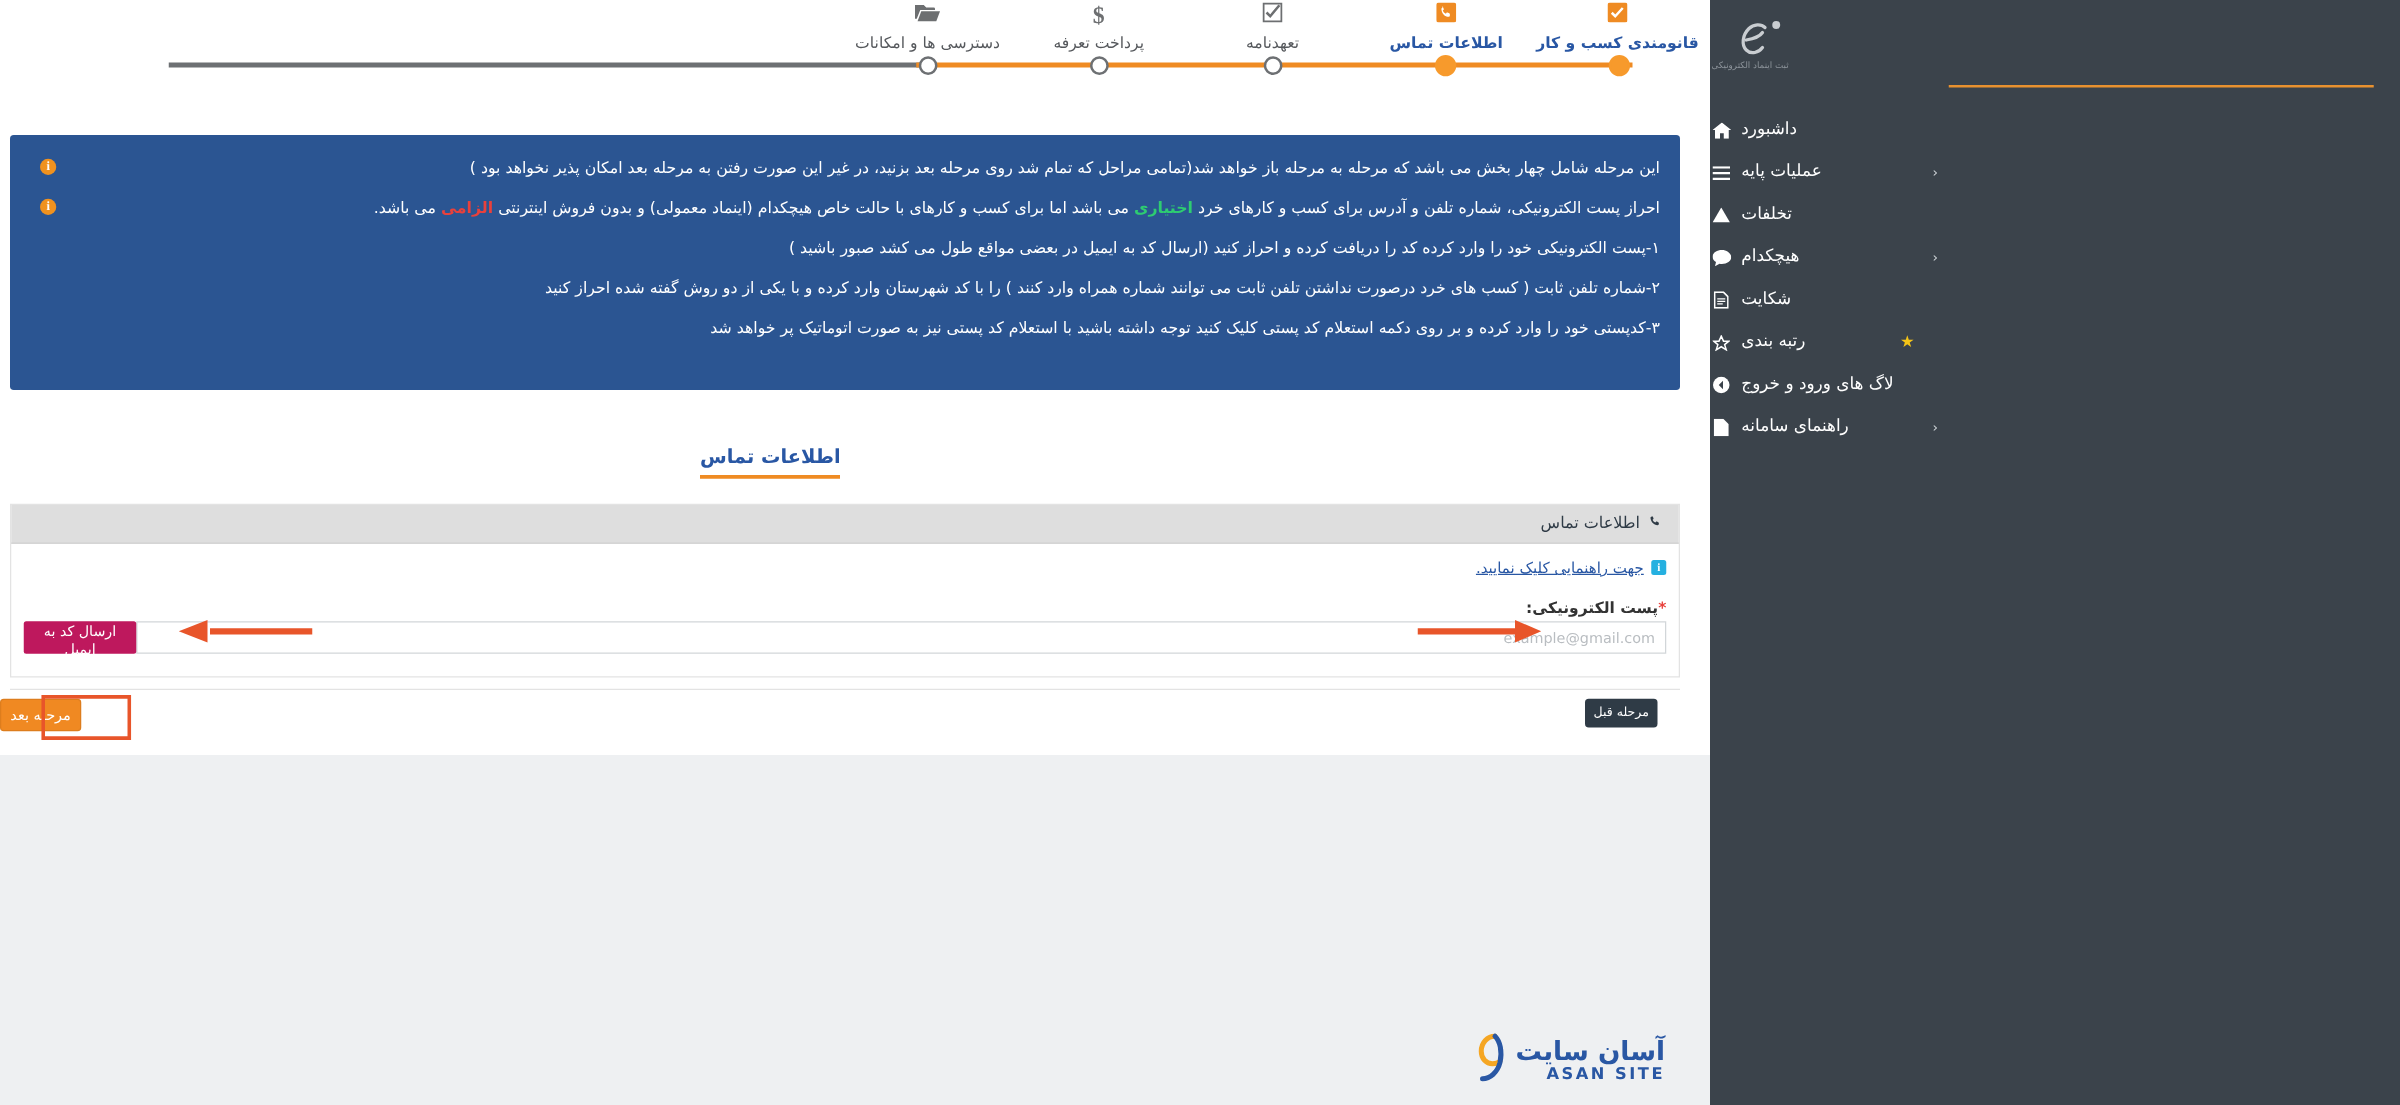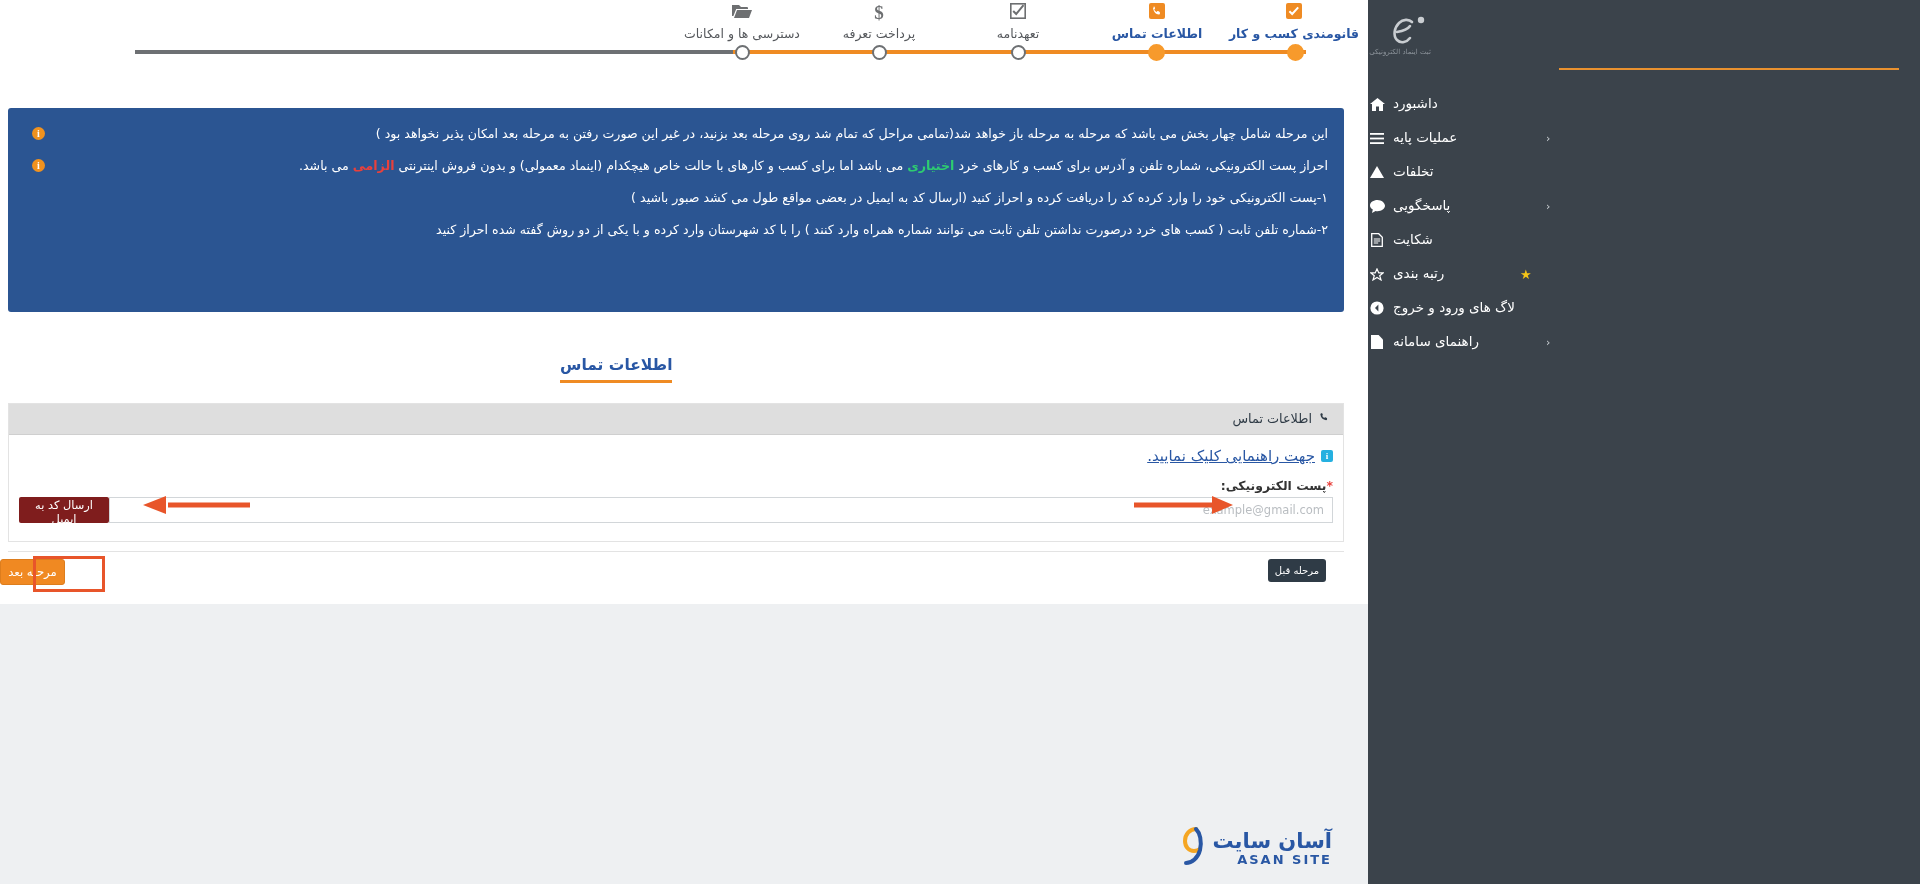--- a/index.html
+++ b/index.html
@@ -265,21 +265,21 @@
     font-size: 9px;
     font-weight: bold;
     line-height: 12px;
     text-align: center;
     margin-left: 6px;
     border-radius: 2px;
     font-family: "Liberation Serif", serif;
   }
   .help-txt {
     color: #2957a4;
-    font-size: 15px;
+    font-size: 12px;
     text-decoration: underline;
     cursor: pointer;
   }
   .field-label {
     position: absolute;
     top: 43px; right: 10px;
     color: #333333;
     font-size: 12.4px;
     font-weight: bold;
   }
@@ -304,21 +304,21 @@
     direction: rtl;
     text-align: right;
     font-family: "DejaVu Sans", "Liberation Sans", sans-serif;
     outline: none;
   }
   .email-input::placeholder { color: #b9bdc1; }
   .send-code-btn {
     flex: 0 0 auto;
     width: 90px;
     height: 26px;
-    background: #7f1d1d;
+    background: #be185d;
     color: #ffffff;
     border: none;
     font-size: 11.4px;
     cursor: pointer;
     font-family: "DejaVu Sans", "Liberation Sans", sans-serif;
     border-radius: 2px;
   }
 
   
   .rule {
@@ -505,20 +505,23 @@
     </div>
 
     <div class="info-line num">
       <div class="info-txt">۱-پست الکترونیکی خود را وارد کرده کد را دریافت کرده و احراز کنید (ارسال کد به ایمیل در بعضی مواقع طول می کشد صبور باشید )</div>
     </div>
 
     <div class="info-line num">
       <div class="info-txt">۲-شماره تلفن ثابت ( کسب های خرد درصورت نداشتن تلفن ثابت می توانند شماره همراه وارد کنند ) را با کد شهرستان وارد کرده و با یکی از دو روش گفته شده احراز کنید</div>
     </div>
 
+    <div class="info-line num">
+      <div class="info-txt">۳-کدپستی خود را وارد کرده و بر روی دکمه استعلام کد پستی کلیک کنید توجه داشته باشید با استعلام کد پستی نیز به صورت اتوماتیک پر خواهد شد</div>
+    </div>
 
   </div>
 
   <div class="sec-title">
     <span class="sec-title-inner">اطلاعات تماس</span>
   </div>
 
   <div class="panel">
     <div class="panel-head">
       <span class="panel-head-ic">
@@ -622,21 +625,21 @@
         <span class="nav-label">تخلفات</span>
         <span class="nav-icon">
           <svg width="14" height="12" viewBox="0 0 14 12">
               <path fill="#ffffff" d="M7 0l7 12H0z"></path>
             </svg>
         </span>
       </div>
 
       <div class="nav-item">
         <span class="nav-chev">‹</span>
-        <span class="nav-label">پاسخگویی</span>
+        <span class="nav-label">هیچکدام</span>
         <span class="nav-icon">
           <svg width="15" height="13" viewBox="0 0 15 13">
               <path fill="#ffffff" d="M7.5 0C3.4 0 0 2.4 0 5.4c0 1.7 1.1 3.2 2.8 4.2L2 13l3.6-2c.6.1 1.2.2 1.9.2 4.1 0 7.5-2.4 7.5-5.4S11.6 0 7.5 0z"></path>
             </svg>
         </span>
       </div>
 
       <div class="nav-item">
         <span class="nav-label">شکایت</span>
         <span class="nav-icon">

